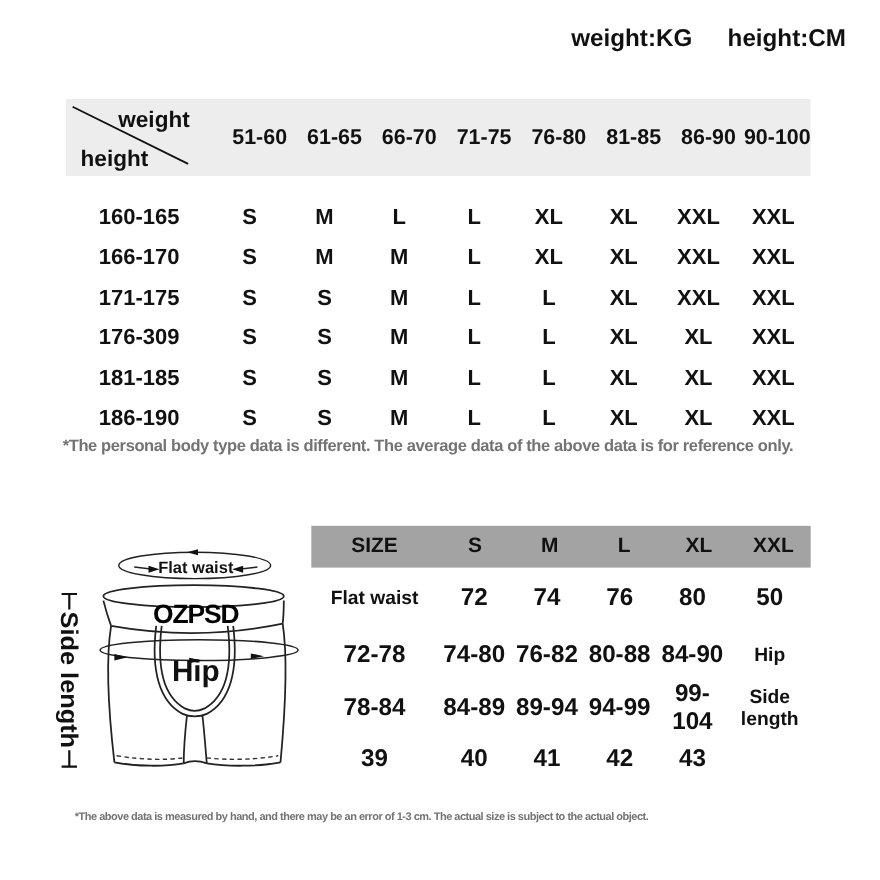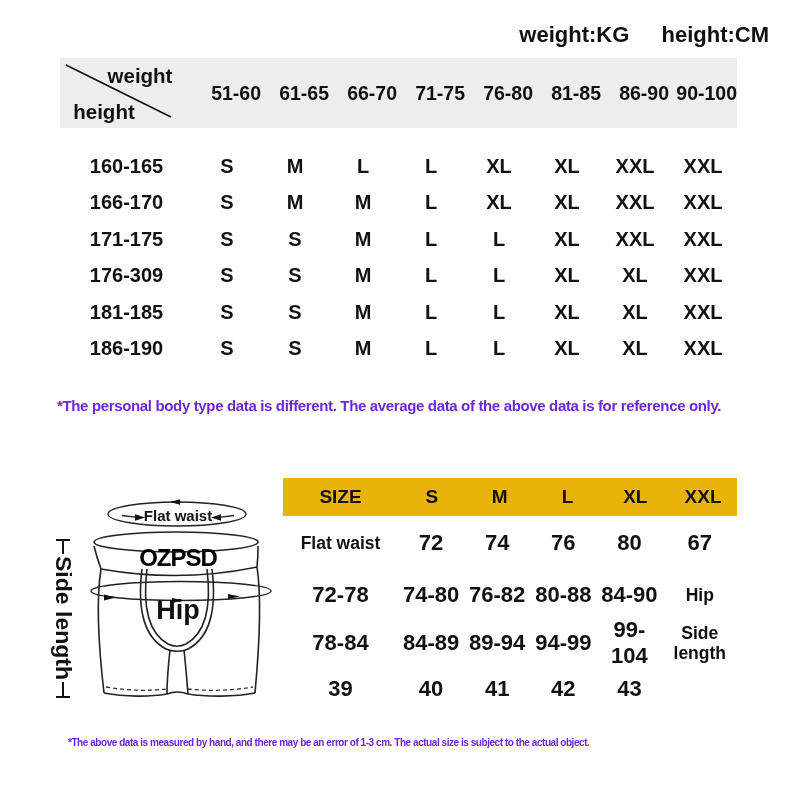--- a/index.html
+++ b/index.html
@@ -7,41 +7,41 @@
         font-family:"Liberation Sans","DejaVu Sans",sans-serif;color:#111;}
 
   
   .units{position:absolute;top:22px;left:0;width:737px;text-align:right;
          font-size:22px;font-weight:700;padding-left:32px;}
   .units .unit+.unit{margin-left:26px;}
 
   
   .t1{position:absolute;left:60px;top:58px;width:677px;}
   .t1-header{display:grid;grid-template-columns:133px repeat(8,1fr);
-             background:#ededed;height:70px;align-items:center;}
+             background:#ededed;height:70px;align-items:center;margin-top:32px;}
   .t1-header .th{text-align:right;font-size:19.5px;font-weight:600;}
   .corner{position:relative;width:133px;height:70px;}
   .t1-body{display:grid;grid-template-columns:133px repeat(8,1fr);
            grid-auto-rows:36.5px;align-items:center;padding-top:20px;}
   .t1-body .rl{text-align:center;font-size:20px;font-weight:600;}
   .t1-body .sz{text-align:center;font-size:20px;font-weight:600;}
 
   
-  .disc{position:absolute;font-weight:600;color:#6d28d9;margin:0;}
+  .disc{position:absolute;font-weight:600;color:#737373;margin:0;}
   .d1{left:57px;top:397px;font-size:15px;letter-spacing:-0.35px;white-space:nowrap;}
   .d2{left:68px;top:734px;width:700px;font-size:10px;letter-spacing:-0.45px;line-height:1.85;}
 
   
   .diagram{position:absolute;left:40px;top:488px;width:245px;height:240px;}
   .diagram svg{display:block;width:245px;height:240px;}
 
   
   .t2{position:absolute;left:283px;top:478px;width:454px;}
   .t2-header{display:grid;grid-template-columns:115px repeat(5,1fr);height:38px;
-             background:#eab308;align-items:center;}
+             background:#a3a3a3;align-items:center;}
   .t2-header .th{text-align:center;font-size:19px;font-weight:600;}
   .t2-body{display:grid;grid-template-columns:115px repeat(5,1fr);
            grid-template-rows:54px 50px 46px 46px;align-items:center;}
   .t2-body .lbl{font-size:17.5px;font-weight:700;text-align:center;line-height:1.15;padding:0 11px;}
   .t2-body .val{font-size:22px;font-weight:600;text-align:center;}
 </style>
 </head>
 <body>
 
 <div class="page">
@@ -201,21 +201,21 @@
       <div class="th">L</div>
       <div class="th">XL</div>
       <div class="th">XXL</div>
     </div>
     <div class="t2-body">
       <div class="lbl">Flat waist</div>
       <div class="val">72</div>
       <div class="val">74</div>
       <div class="val">76</div>
       <div class="val">80</div>
-      <div class="val">67</div>
+      <div class="val">50</div>
 
       <div class="val">72-78</div>
       <div class="val">74-80</div>
       <div class="val">76-82</div>
       <div class="val">80-88</div>
       <div class="val">84-90</div>
 
       <div class="lbl">Hip</div>
       <div class="val">78-84</div>
       <div class="val">84-89</div>

